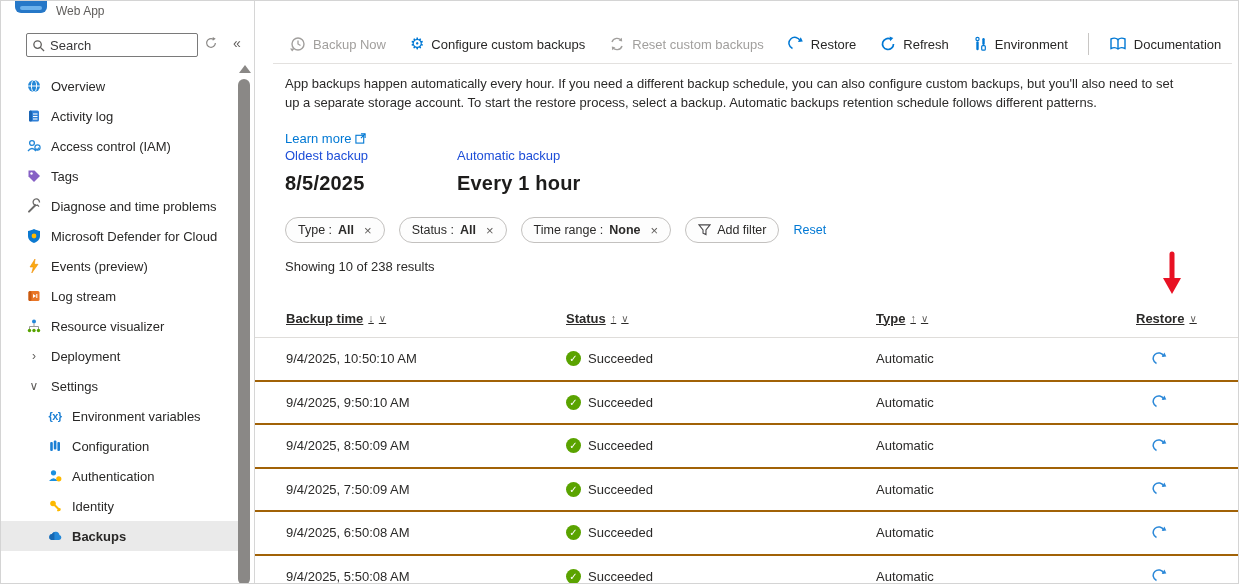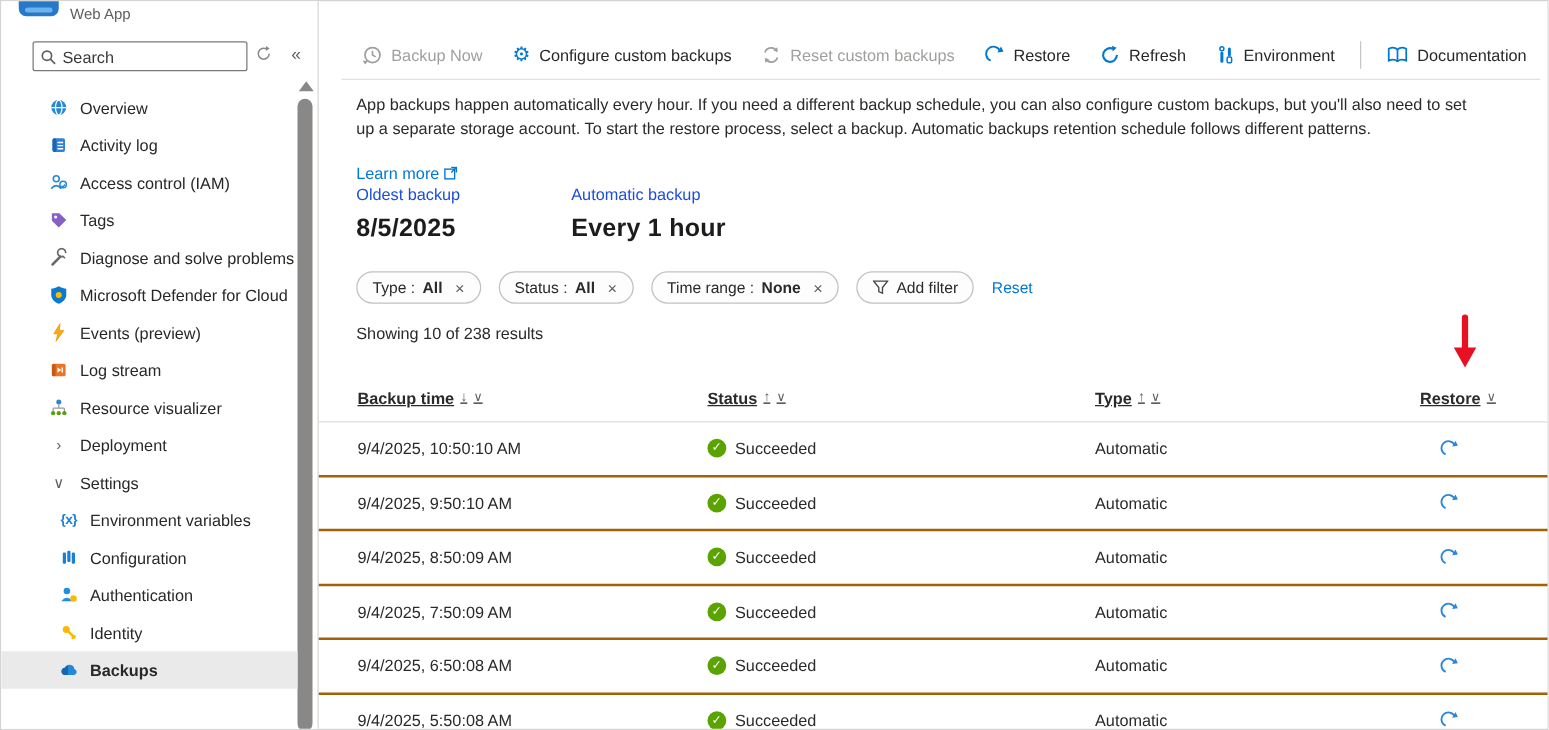--- a/index.html
+++ b/index.html
@@ -16,21 +16,21 @@
   .search-box { position:absolute; left:25px; top:1px; width:172px; height:24px; border:1px solid #7a7a7a; border-radius:2px; background:#fff; display:flex; align-items:center; }
   .search-box svg { margin-left:5px; }
   .search-box input { border:none; outline:none; width:135px; margin-left:5px; font-size:13px; font-family:inherit; color:#323130; background:transparent; }
   .search-box input::placeholder { color:#39383a; opacity:1; }
   .side-refresh { position:absolute; left:203px; top:4px; width:18px; height:18px; color:#8a8886; cursor:pointer; }
   .side-collapse { position:absolute; left:232px; top:3px; color:#605e5c; font-size:14px; cursor:pointer; }
   
   .sb-scroll-up { position:absolute; left:238px; top:64px; width:0; height:0; border-left:6px solid transparent; border-right:6px solid transparent; border-bottom:8px solid #8a8886; }
   .sb-scroll-thumb { position:absolute; left:237px; top:78px; width:12px; height:506px; background:#8a8886; border-radius:6px; }
   .nav { position:absolute; left:0; top:70px; width:237px; }
-  .nav-item { height:30px; display:flex; align-items:center; gap:9px; padding-left:38px; cursor:pointer; }
+  .nav-item { height:30px; display:flex; align-items:center; gap:9px; padding-left:25px; cursor:pointer; }
   .nav-item.indent { padding-left:46px; }
   .nav-item.selected { background:#eaeaea; }
   .nav-item.selected .nav-label { font-weight:bold; }
   .nav-label { font-size:13px; color:#292827; white-space:nowrap; }
   .nav-ico { width:16px; height:16px; flex:0 0 16px; display:flex; align-items:center; justify-content:center; }
   .chev { color:#605e5c; font-size:12px; width:16px; text-align:center; }
   .envx { color:#1b7fd4; font-weight:bold; font-size:11px; letter-spacing:-0.5px; }
 
   
   .main { position:absolute; left:254px; top:0; width:985px; height:584px; }
@@ -144,21 +144,21 @@
           </span>
         <span class="nav-label">Tags</span>
       </div>
       <div class="nav-item">
         <span class="nav-ico">
             <svg width="16" height="16" viewBox="0 0 16 16">
               <path d="M13.5 4.5 a3.2 3.2 0 1 0 -2 2.6 L13 8.6" fill="none" stroke="#6b6a69" stroke-width="1.3"></path>
               <line x1="9.3" y1="7.3" x2="3" y2="13.6" stroke="#6b6a69" stroke-width="2" stroke-linecap="round"></line>
             </svg>
           </span>
-        <span class="nav-label">Diagnose and solve problems</span>
+        <span class="nav-label">Diagnose and time problems</span>
       </div>
       <div class="nav-item">
         <span class="nav-ico">
             <svg width="16" height="16" viewBox="0 0 16 16">
               <path d="M8 1 C10 2.2 12.5 2.8 14 3 V8 C14 11.5 11 14 8 15 C5 14 2 11.5 2 8 V3 C3.5 2.8 6 2.2 8 1 Z" fill="#0b79d0"></path>
               <circle cx="8" cy="8" r="2.4" fill="#ffb900"></circle>
             </svg>
           </span>
         <span class="nav-label">Microsoft Defender for Cloud</span>
       </div>

